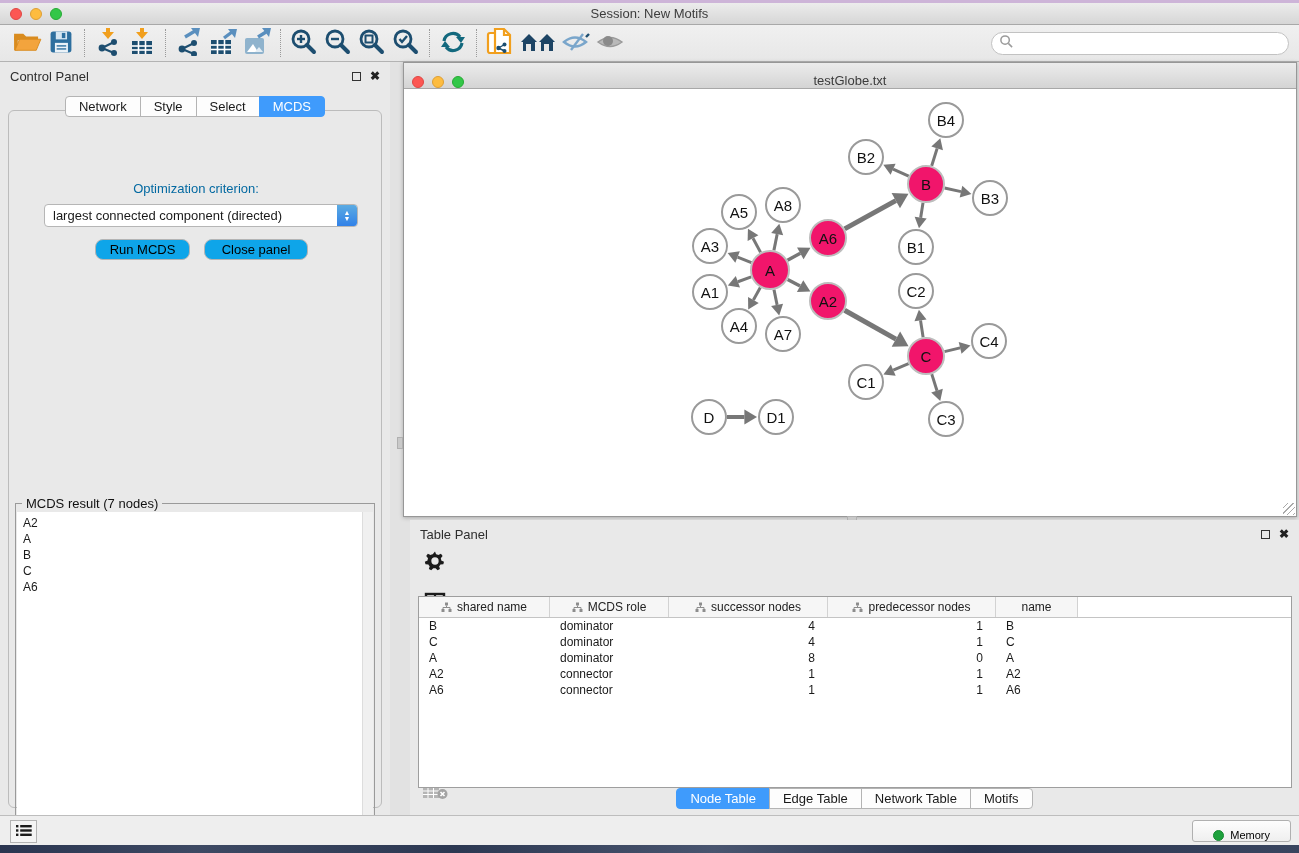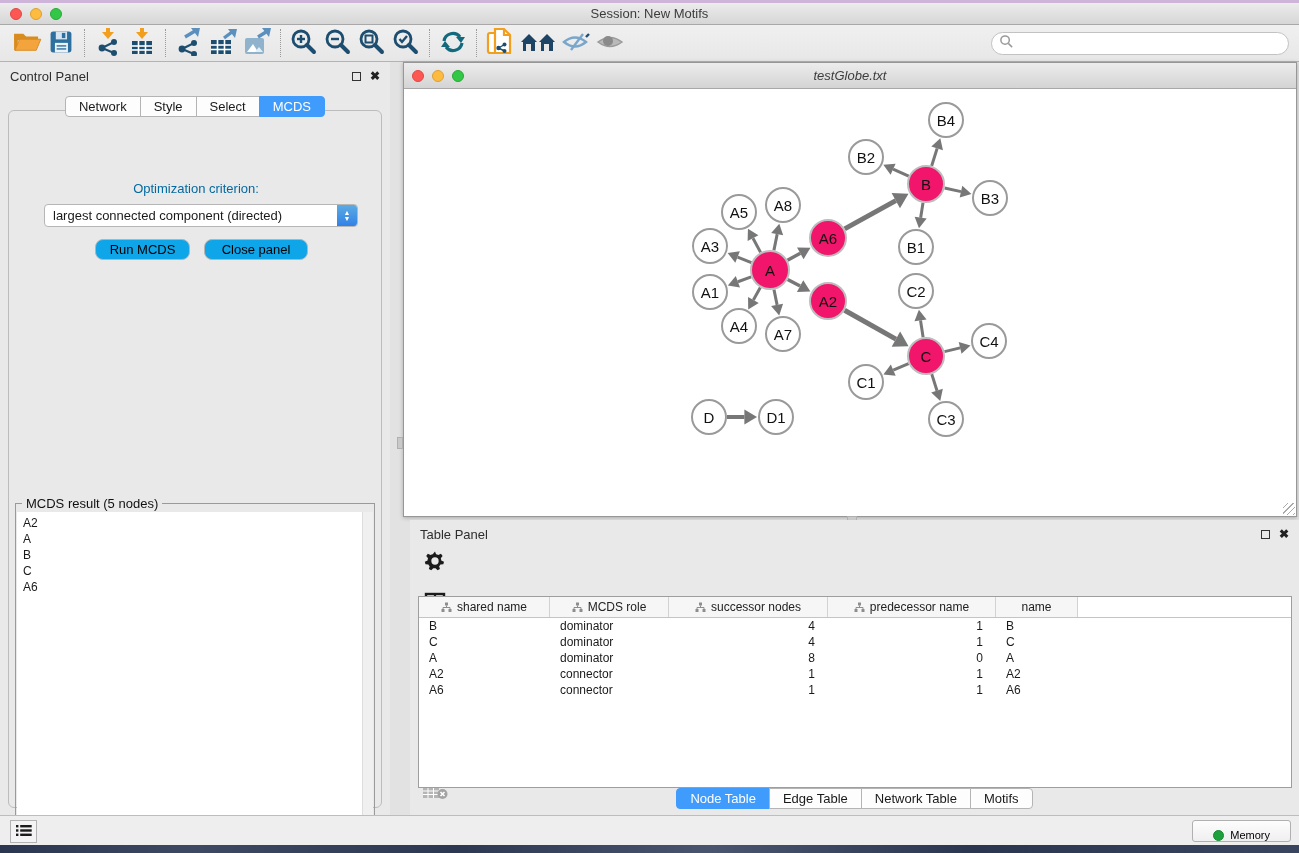--- a/index.html
+++ b/index.html
@@ -57,21 +57,21 @@
   .fieldset { position:absolute; left:6px; top:392px; width:360px; height:346px; border:1px solid #9a9a9a; }
   .fieldset .legend { position:absolute; left:6px; top:-8px; background:#e9e9e9; padding:0 4px; font-size:13px; color:#111; }
   .mcds-list { position:absolute; left:1px; top:8px; width:346px; height:336px; background:#fff; font-size:12px;
                padding:3px 0 0 6px; line-height:16px; }
   .mcds-scroll { position:absolute; right:1px; top:8px; width:11px; height:336px; background:#f0f0f0; border-left:1px solid #ddd; }
 
   
   .net-window { position:absolute; left:403px; top:62px; width:894px; height:455px;
                 border:1px solid #979797; background:#fff; box-shadow:0 1px 4px rgba(0,0,0,.25); }
   .net-titlebar { height:26px; background:linear-gradient(#ececec,#d4d4d4); border-bottom:1px solid #a8a8a8;
-                  display:flex; align-items:center; padding-left:8px; position:relative;font-style:italic; }
+                  display:flex; align-items:flex-end; padding-left:8px; position:relative; }
   .net-titlebar .title { position:absolute; left:0; right:0; text-align:center; font-size:13px; color:#3c3c3c; }
   .net-canvas { position:relative; width:892px; height:427px; background:#fff; }
   .vthumb { position:absolute; left:-7px; top:374px; width:6px; height:12px; background:#c9c9c9; border:1px solid #b0b0b0; }
   .hthumb { position:absolute; left:443px; bottom:-5px; width:10px; height:5px; background:#c9c9c9; border:1px solid #b0b0b0; }
   .resize-grip { position:absolute; right:1px; bottom:1px; width:12px; height:12px;
     background:repeating-linear-gradient(135deg, transparent 0 3px, #aaa 3px 4px); }
 
   
   .table-panel { position:absolute; left:410px; top:520px; width:889px; height:295px; background:#e9e9e9; }
   .tp-toolbar { position:absolute; left:10px; top:30px; height:40px; display:flex; align-items:center; gap:17px;flex-direction:column; }
@@ -304,21 +304,21 @@
       <div class="dropdown">
         <span class="dval">largest connected component (directed)</span>
         <span class="dd-stepper">
             <span>▲</span>
             <span>▼</span>
           </span>
       </div>
       <button class="cp-btn" style="left:86px; top:128px; width:95px;">Run MCDS</button>
       <button class="cp-btn" style="left:195px; top:128px; width:104px;">Close panel</button>
       <div class="fieldset">
-        <span class="legend">MCDS result (5 nodes)</span>
+        <span class="legend">MCDS result (7 nodes)</span>
         <div class="mcds-list">
           <div>A2</div>
           <div>A</div>
           <div>B</div>
           <div>C</div>
           <div>A6</div>
         </div>
         <div class="mcds-scroll"></div>
       </div>
     </div>
@@ -520,21 +520,21 @@
             </svg>
           <span>successor nodes</span>
         </div>
         <div class="t-hcell">
           <svg width="11" height="11" viewBox="0 0 11 11">
               <rect x="4" y="0.5" width="3" height="3" fill="#8d8d8d"></rect>
               <rect x="0.5" y="7" width="3" height="3" fill="#8d8d8d"></rect>
               <rect x="7.5" y="7" width="3" height="3" fill="#8d8d8d"></rect>
               <path d="M5.5 3.5 v2 M2 7 v-1.5 h7 V7" stroke="#8d8d8d" fill="none"></path>
             </svg>
-          <span>predecessor name</span>
+          <span>predecessor nodes</span>
         </div>
         <div class="t-hcell">
           <span>name</span>
         </div>
         <div class="t-hcell filler"></div>
       </div>
       <div class="t-row">
         <div class="t-cell">B</div>
         <div class="t-cell">dominator</div>
         <div class="t-cell num">4</div>

